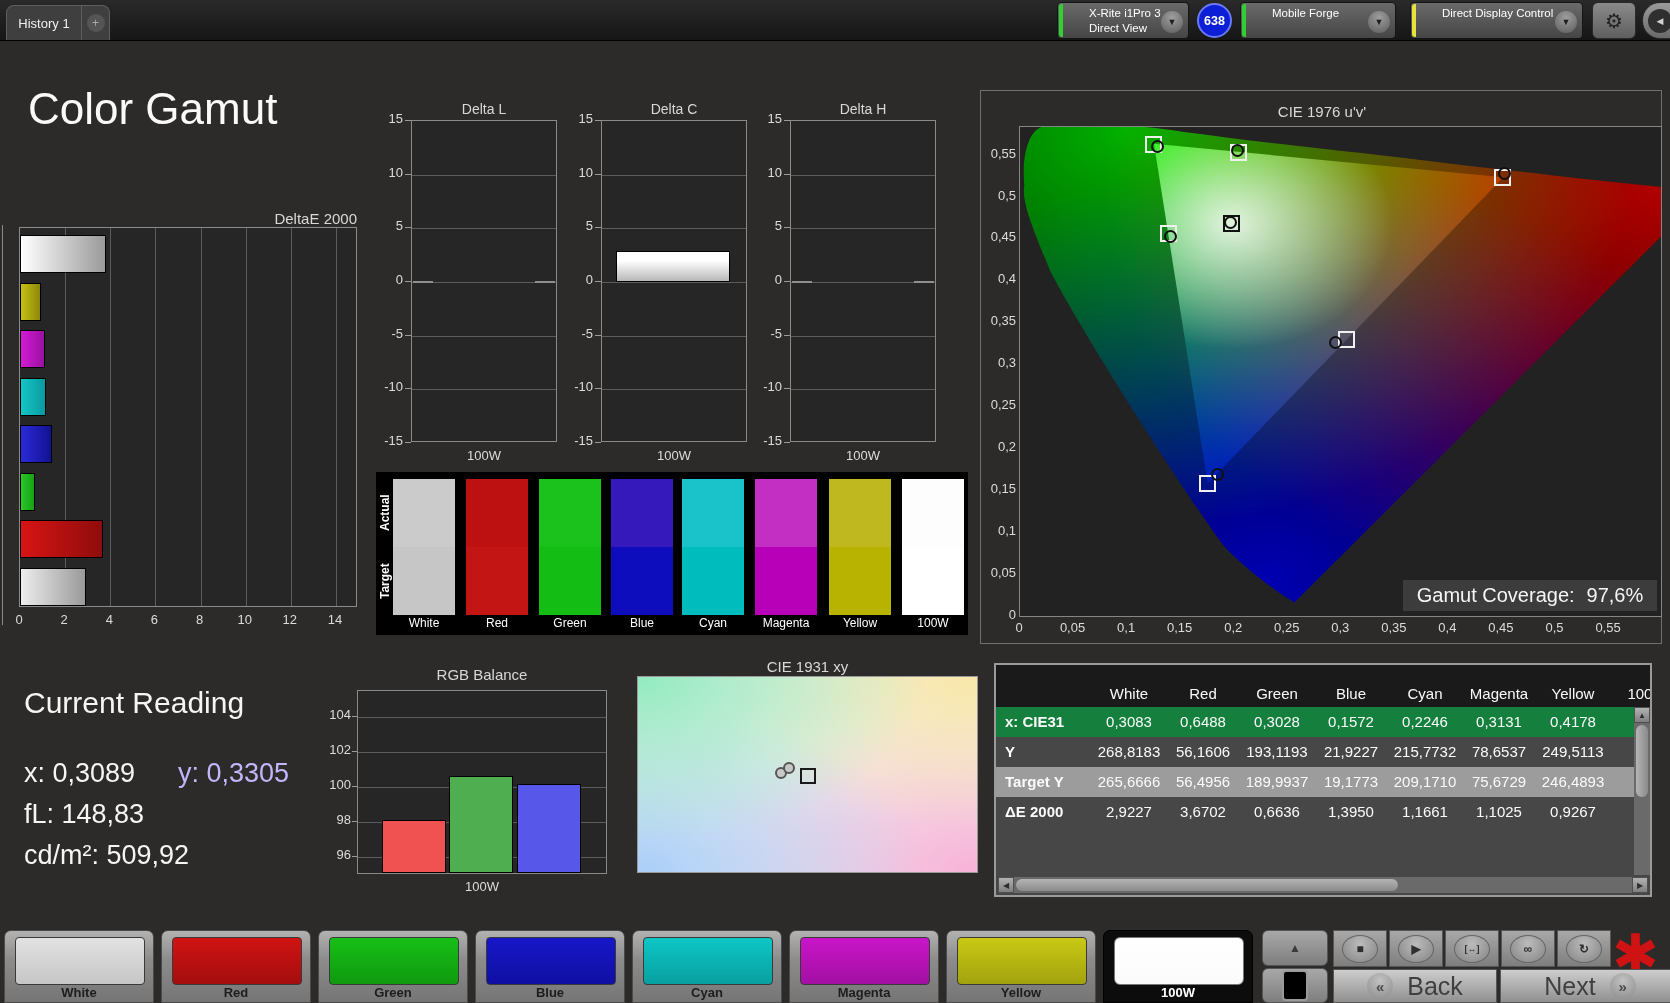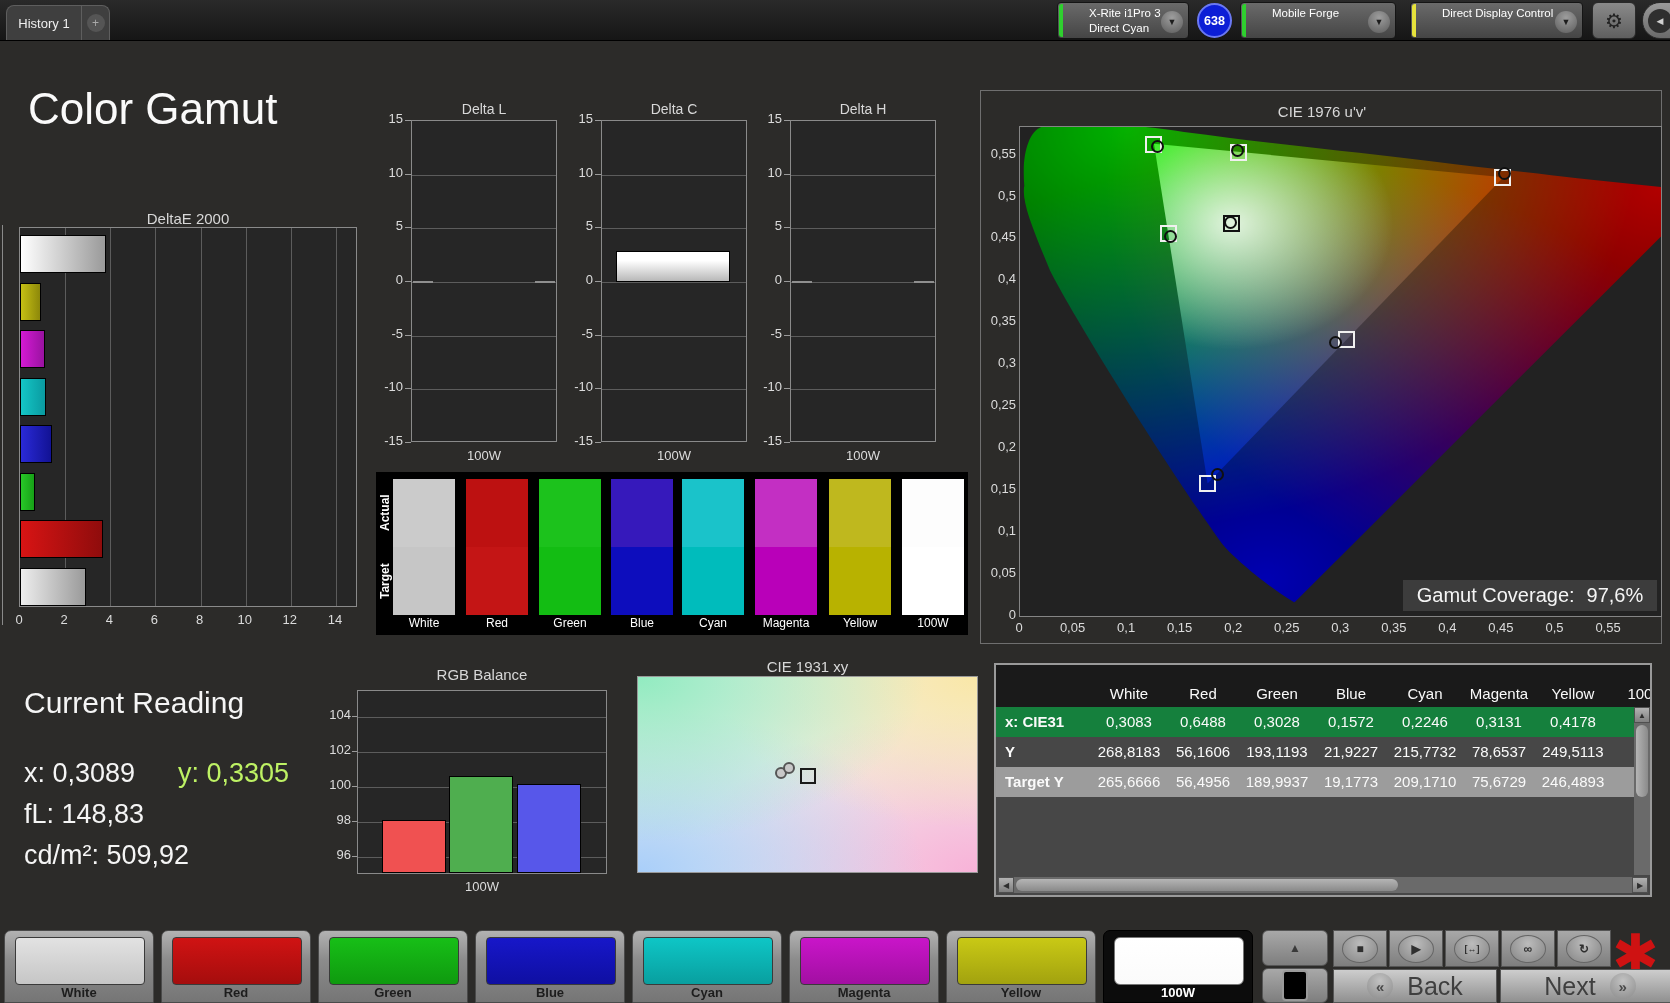--- a/index.html
+++ b/index.html
@@ -63,21 +63,21 @@
       <span>History 1</span>
     </div>
     <div class="tab" style="left:81px;width:27px;border-radius:0 8px 0 0;">
       <span style="width:18px;height:18px;border-radius:50%;background:#555;color:#aaa;font-size:12px;display:flex;align-items:center;justify-content:center;">+</span>
     </div>
 
     <div class="dd" style="left:1057px;width:132px;">
       <div class="accent" id="meter-accent" style="background: rgb(47, 208, 47);"></div>
       <div class="ddtext">
         <div>X-Rite i1Pro 3</div>
-        <div>Direct Cyan</div>
+        <div>Direct View</div>
       </div>
       <div class="chevbtn">▼</div>
     </div>
 
     <div class="abs" style="left:1197px;top:3px;width:35px;height:35px;border-radius:50%;background:#0c1ed6;border:2px solid #6b79f2;box-sizing:border-box;display:flex;align-items:center;justify-content:center;font-size:12.5px;font-weight:bold;color:#fff;">638</div>
 
     <div class="dd" style="left:1240px;width:156px;">
       <div class="accent" id="source-accent" style="background: rgb(47, 208, 47);"></div>
       <div class="ddtext">Mobile Forge</div>
       <div class="chevbtn">▼</div>
@@ -94,21 +94,21 @@
     </div>
     <div class="abs" style="left:1642px;top:2px;width:36px;height:37px;border-radius:18px 0 0 18px;background:linear-gradient(#9a9a9a,#6a6a6a);border:1px solid #2a2a2a;box-sizing:border-box;display:flex;align-items:center;justify-content:center;">
       <span style="width:24px;height:24px;border-radius:50%;background:#2f2f2f;color:#d0d0d0;font-size:9px;display:flex;align-items:center;justify-content:center;">◀</span>
     </div>
   </div>
 
   <div class="abs" style="left:2px;top:225px;width:1px;height:400px;background:#8a8a8a;"></div>
 
   <div class="abs" style="left:28px;top:84px;font-size:44px;color:#fafafa;">Color Gamut</div>
 
-  <div class="ctitle" style="left:19px;top:210px;width:338px;">DeltaE 2000</div>
+  <div class="ctitle" style="left:19px;top:210px;width:338px;text-align:right;">DeltaE 2000</div>
   <div class="frame" id="de-frame" style="left:19px;top:227px;width:338px;height:380px;">
       <div style="position: absolute; left: 45.14px; top: 0px; width: 1px; height: 100%; background: rgb(92, 92, 92);"></div>
       <div style="position: absolute; left: 90.28px; top: 0px; width: 1px; height: 100%; background: rgb(92, 92, 92);"></div>
       <div style="position: absolute; left: 135.42px; top: 0px; width: 1px; height: 100%; background: rgb(92, 92, 92);"></div>
       <div style="position: absolute; left: 180.56px; top: 0px; width: 1px; height: 100%; background: rgb(92, 92, 92);"></div>
       <div style="position: absolute; left: 225.7px; top: 0px; width: 1px; height: 100%; background: rgb(92, 92, 92);"></div>
       <div style="position: absolute; left: 270.84px; top: 0px; width: 1px; height: 100%; background: rgb(92, 92, 92);"></div>
       <div style="position: absolute; left: 315.98px; top: 0px; width: 1px; height: 100%; background: rgb(92, 92, 92);"></div>
       <div style="position: absolute; left: 0px; top: 7px; width: 85.766px; height: 38px; border: 1px solid rgb(0, 0, 0); box-sizing: border-box; background: linear-gradient(90deg, rgb(255, 255, 255), rgb(154, 154, 154));"></div>
       <div style="position: absolute; left: 0px; top: 54.5px; width: 20.9901px; height: 38px; border: 1px solid rgb(0, 0, 0); box-sizing: border-box; background: linear-gradient(90deg, rgb(198, 192, 20), rgb(141, 136, 10));"></div>
@@ -307,21 +307,21 @@
       <div style="position: absolute; left: 1554.5px; top: 620px; font-size: 13px; color: rgb(220, 220, 220); transform: translateX(-50%);">0,5</div>
       <div style="position: absolute; left: 1608.05px; top: 620px; font-size: 13px; color: rgb(220, 220, 220); transform: translateX(-50%);">0,55</div>
     </div>
   <div class="gamutbox" style="left:1403px;top:580px;width:254px;height:31px;">
     <span>Gamut Coverage:</span>
     <span>97,6%</span>
   </div>
 
   <div class="abs" style="left:24px;top:686px;font-size:30px;color:#f5f5f5;">Current Reading</div>
   <div class="abs" style="left:24px;top:758px;font-size:27px;color:#f5f5f5;">x: 0,3089</div>
-  <div class="abs" style="left:178px;top:758px;font-size:27px;color:#bef264;">y: 0,3305</div>
+  <div class="abs" style="left:178px;top:758px;font-size:27px;color:#c4b5fd;">y: 0,3305</div>
   <div class="abs" style="left:24px;top:799px;font-size:27px;color:#f5f5f5;">fL: 148,83</div>
   <div class="abs" style="left:24px;top:840px;font-size:27px;color:#f5f5f5;">cd/m²: 509,92</div>
 
   <div class="ctitle" style="left:357px;top:666px;width:250px;">RGB Balance</div>
   <div class="frame" id="rgb-frame" style="left:357px;top:690px;width:250px;height:184px;">
       <div style="position: absolute; left: 0px; top: 26.2857px; width: 100%; height: 1px; background: rgb(92, 92, 92);"></div>
       <div style="position: absolute; left: 0px; top: 61.3333px; width: 100%; height: 1px; background: rgb(92, 92, 92);"></div>
       <div style="position: absolute; left: 0px; top: 96.381px; width: 100%; height: 1px; background: rgb(92, 92, 92);"></div>
       <div style="position: absolute; left: 0px; top: 131.429px; width: 100%; height: 1px; background: rgb(92, 92, 92);"></div>
       <div style="position: absolute; left: 0px; top: 166.476px; width: 100%; height: 1px; background: rgb(92, 92, 92);"></div>
@@ -394,20 +394,31 @@
         <span class="tcell tlab">Target Y</span>
         <span class="tcell">265,6666</span>
         <span class="tcell">56,4956</span>
         <span class="tcell">189,9937</span>
         <span class="tcell">19,1773</span>
         <span class="tcell">209,1710</span>
         <span class="tcell">75,6729</span>
         <span class="tcell">246,4893</span>
         <span class="tcell">50</span>
       </div>
+      <div class="trow" style="background: rgb(71, 71, 71);">
+        <span class="tcell tlab">ΔE 2000</span>
+        <span class="tcell">2,9227</span>
+        <span class="tcell">3,6702</span>
+        <span class="tcell">0,6636</span>
+        <span class="tcell">1,3950</span>
+        <span class="tcell">1,1661</span>
+        <span class="tcell">1,1025</span>
+        <span class="tcell">0,9267</span>
+        <span class="tcell">3,8</span>
+      </div>
     </div>
   <div id="tscroll">
       <div style="position: absolute; left: 998px; top: 877px; width: 650px; height: 16px; background: rgb(106, 106, 106);">
         <div class="scrollpart" style="position: absolute; left: 0px; top: 0px; width: 16px; height: 16px;">◀</div>
         <div class="scrollpart" style="position: absolute; right: 0px; top: 0px; width: 16px; height: 16px;">▶</div>
         <div style="position: absolute; left: 18px; top: 2px; width: 382px; height: 12px; border-radius: 6px; background: linear-gradient(rgb(181, 181, 181), rgb(138, 138, 138));"></div>
       </div>
       <div style="position: absolute; left: 1634px; top: 707px; width: 16px; height: 168px; background: rgb(106, 106, 106);">
         <div class="scrollpart" style="position: absolute; left: 0px; top: 0px; width: 16px; height: 16px;">▲</div>
         <div style="position: absolute; left: 2px; top: 18px; width: 12px; height: 72px; border-radius: 6px; background: linear-gradient(90deg, rgb(181, 181, 181), rgb(138, 138, 138));"></div>

